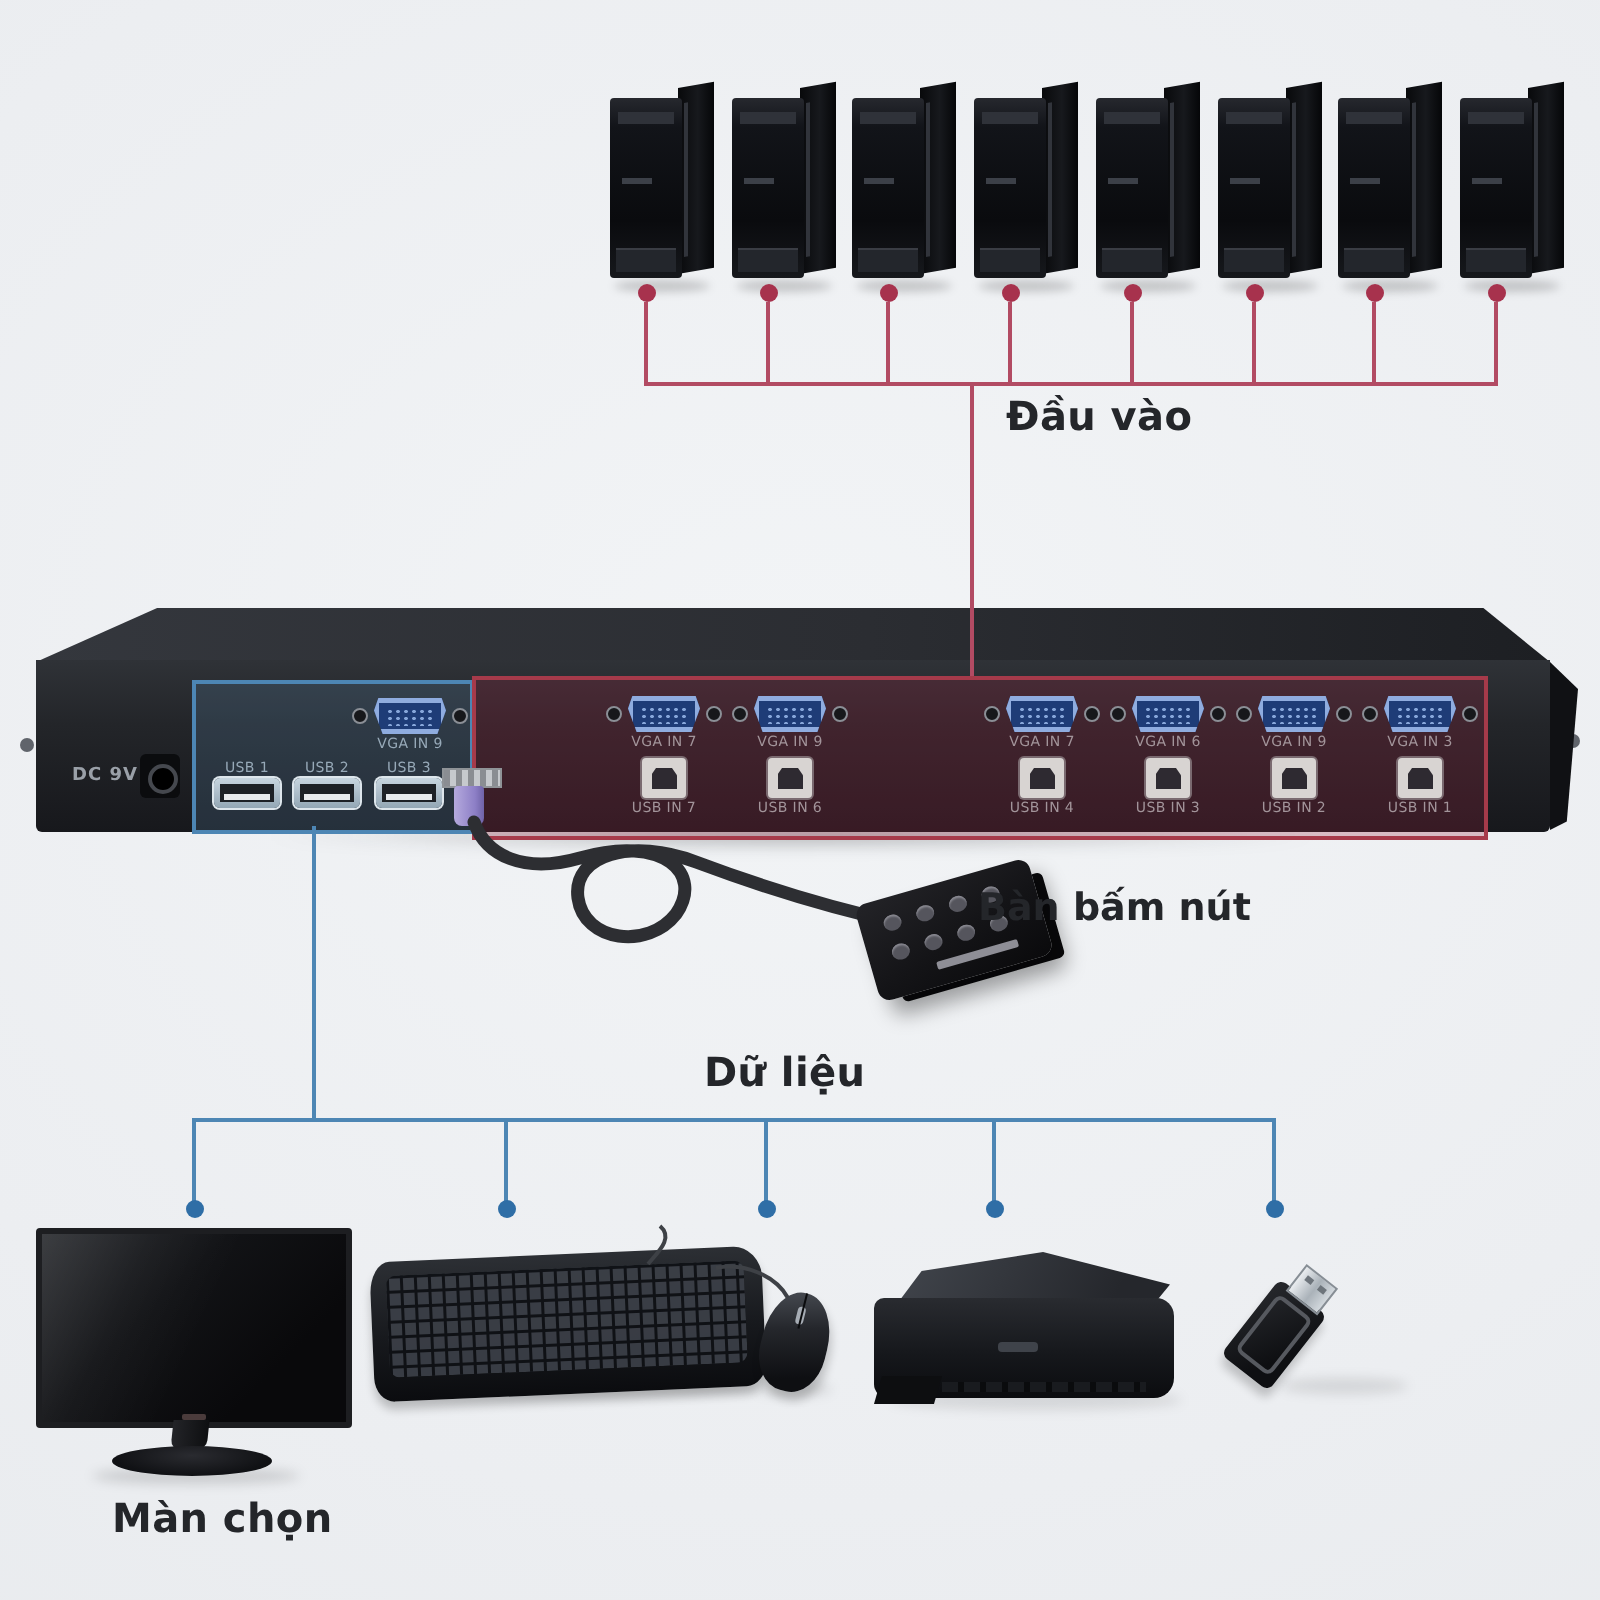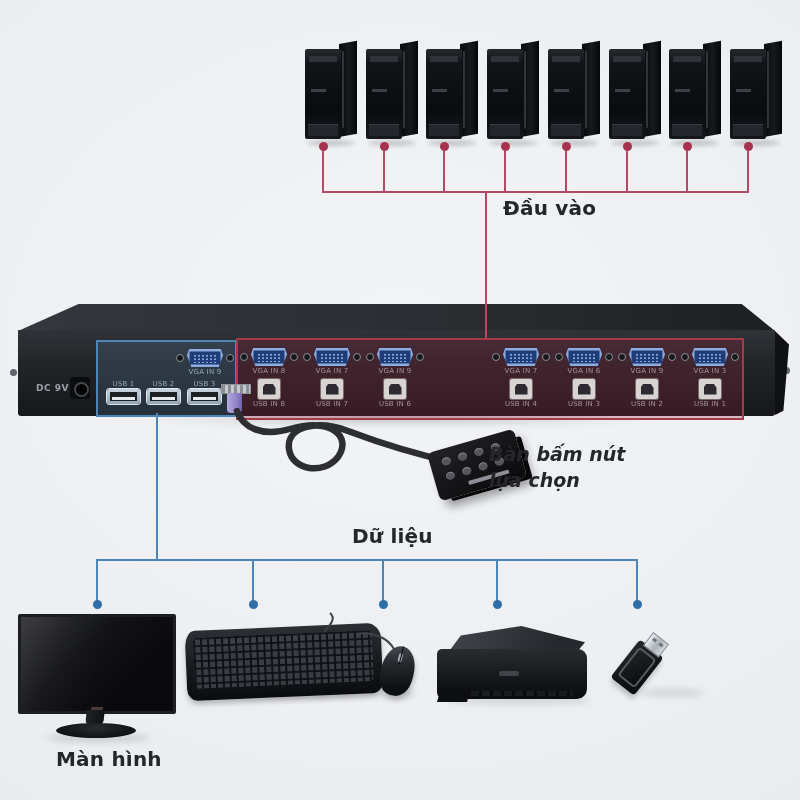--- a/index.html
+++ b/index.html
@@ -2,21 +2,21 @@
 <html><head>
 <meta charset="utf-8">
 <style>
   html,body{margin:0;padding:0;}
   body{font-family:"DejaVu Sans","Liberation Sans",sans-serif;}
   #stage{position:relative;width:800px;height:800px;overflow:hidden;
     background:radial-gradient(120% 95% at 50% 42%, #f2f4f6 0%, #eceef1 55%, #e6e9ec 100%);}
 
   
   .biglabel{position:absolute;font-weight:bold;font-size:20px;color:#24262a;letter-spacing:.2px;z-index:9;}
-  .keypad-label{position:absolute;font-weight:bold;font-size:19px;line-height:26px;color:#24262a;z-index:9;font-style:italic;}
+  .keypad-label{position:absolute;font-weight:bold;font-size:19px;line-height:26px;color:#24262a;z-index:9;}
 
   
   .tower{position:absolute;top:44px;width:54px;height:98px;z-index:2;}
   .tower .front{position:absolute;left:0;top:5px;width:36px;height:90px;border-radius:2px;
     background:linear-gradient(180deg,#26282e 0%,#121419 16%,#0a0b0e 68%,#16181c 100%);}
   .tower .front::before{content:"";position:absolute;left:4px;right:4px;top:7px;height:6px;background:#2f3239;}
   .tower .front::after{content:"";position:absolute;left:6px;top:40px;width:15px;height:3px;background:#3c4048;}
   .tower .bay{position:absolute;left:3px;top:80px;width:30px;height:11px;background:#23262c;border-top:1px solid #3a3d44;}
   .tower .side{position:absolute;left:34px;top:0;width:18px;height:93px;transform:skewY(-10deg);transform-origin:left top;
     background:linear-gradient(90deg,#08090b 0%,#17191d 55%,#050608 100%);}
@@ -251,30 +251,20 @@
       <div class="plabel blue-t">USB 2</div>
       <div class="usba"></div>
     </div>
     <div class="usba-wrap" style="left:90px">
       <div class="plabel blue-t">USB 3</div>
       <div class="usba"></div>
     </div>
   </div>
 
   <div class="input-box">
-    <div class="channel" style="left:2px">
-      <div class="vga-row">
-          <span class="screw"></span>
-          <span class="vga-conn"></span>
-          <span class="screw"></span>
-        </div>
-      <div class="plabel red-t">VGA IN 8</div>
-      <div class="usbb"></div>
-      <div class="plabel red-t">USB IN 8</div>
-    </div>
     <div class="channel" style="left:65px">
       <div class="vga-row">
           <span class="screw"></span>
           <span class="vga-conn"></span>
           <span class="screw"></span>
         </div>
       <div class="plabel red-t">VGA IN 7</div>
       <div class="usbb"></div>
       <div class="plabel red-t">USB IN 7</div>
     </div>
@@ -350,42 +340,41 @@
         <span class="btn"></span>
           <span class="btn"></span>
           <span class="btn"></span>
           <span class="btn"></span>
       </div>
       <div class="strip"></div>
     </div>
   </div>
   <div class="keypad-label" style="left:489px;top:441px">
     <div>Bàn bấm nút</div>
-    <div>lựa chọn</div>
   </div>
 
   <div class="bline" style="left:156px;top:413px;width:2px;height:147px"></div>
   <div class="bline" style="left:96px;top:559px;width:542px;height:2px"></div>
   <div class="bline" style="left:96px;top:560px;width:2px;height:43px"></div>
   <div class="bline" style="left:252px;top:560px;width:2px;height:43px"></div>
   <div class="bline" style="left:382px;top:560px;width:2px;height:43px"></div>
   <div class="bline" style="left:496px;top:560px;width:2px;height:43px"></div>
   <div class="bline" style="left:636px;top:560px;width:2px;height:43px"></div>
   <div class="bdot" style="left:93px;top:600px"></div>
   <div class="bdot" style="left:249px;top:600px"></div>
   <div class="bdot" style="left:379px;top:600px"></div>
   <div class="bdot" style="left:493px;top:600px"></div>
   <div class="bdot" style="left:633px;top:600px"></div>
   <div class="biglabel" style="left:352px;top:524px">Dữ liệu</div>
 
   <div class="mon-base-shadow"></div>
   <div class="mon-screen"></div>
   <div class="mon-neck"></div>
   <div class="mon-base"></div>
-  <div class="biglabel" style="left:56px;top:747px">Màn hình</div>
+  <div class="biglabel" style="left:56px;top:747px">Màn chọn</div>
 
   <div class="dev-shadow" style="left:192px;top:688px;width:186px;height:10px"></div>
   <div class="keyboard">
     <div class="kb-body"></div>
     <div class="kb-keys"></div>
   </div>
 
   <div class="dev-shadow" style="left:378px;top:691px;width:38px;height:7px"></div>
   <div class="mouse"></div>
 

